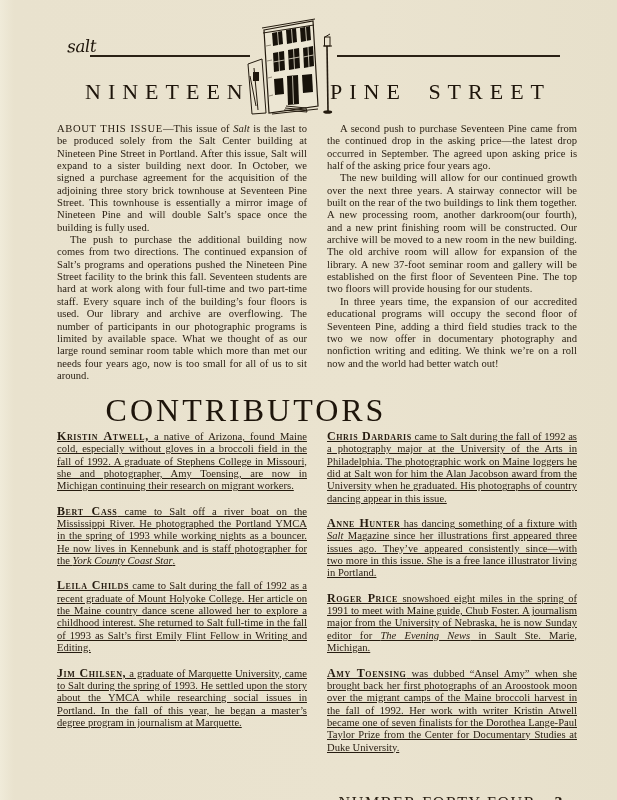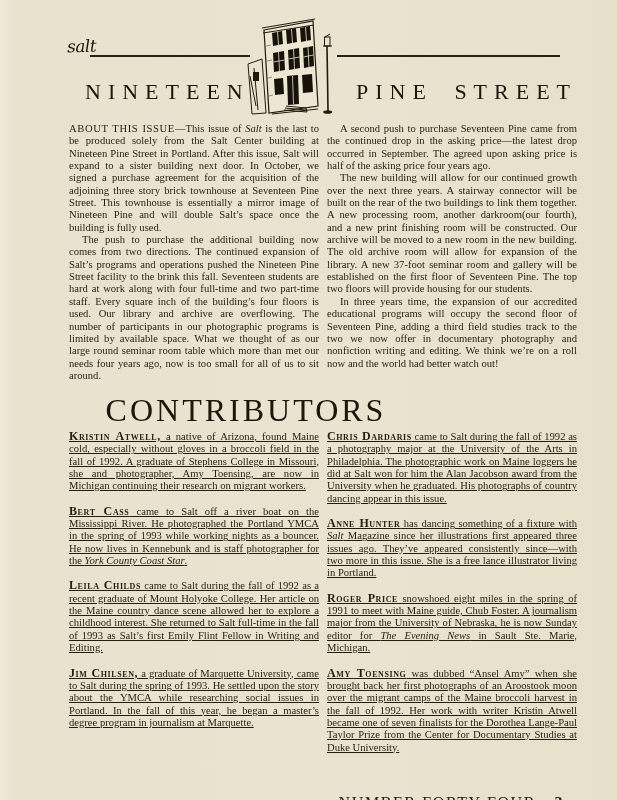--- a/index.html
+++ b/index.html
@@ -21,26 +21,26 @@
   }
   .rule{position:absolute;top:55px;height:2px;background:#2a2115;}
   .rule-left{left:90px;width:160px;}
   .rule-right{left:337px;width:223px;}
   .title{
     position:absolute;top:79px;
     font-size:22px;color:#1e150b;
     letter-spacing:7px;white-space:nowrap;
   }
   .title-left{left:85px;}
-  .title-right{left:356px;word-spacing:9px;}
+  .title-right{left:330px;word-spacing:9px;}
   .building{position:absolute;left:214px;top:16px;}
   
   .cols{
     position:absolute;left:57px;width:508px;
-    display:flex;gap:8px;margin-left:12px;
+    display:flex;gap:20px;
   }
   .about-cols{top:123px;}
   .contrib-cols{top:430px;}
   .col{flex:0 0 250px;width:250px;}
   .bpar{
     margin:0;
     font-size:10.6px;line-height:12.35px;
     text-align:justify;
   }
   .bpar.ind{text-indent:13px;}

